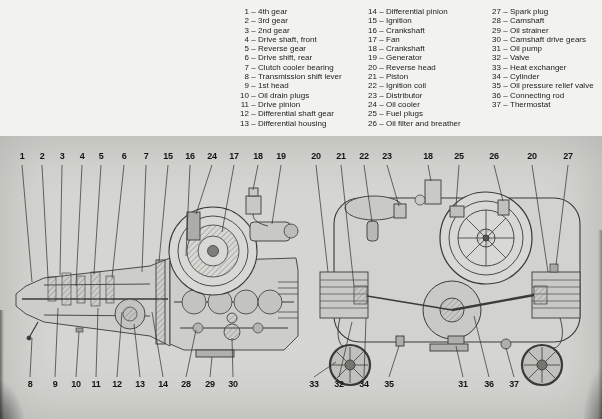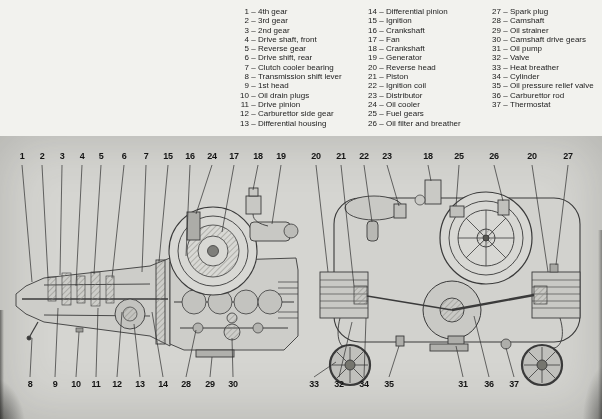--- a/index.html
+++ b/index.html
@@ -97,21 +97,21 @@
         <span class="llab">Oil drain plugs</span>
       </div>
     <div class="lrow">
         <span class="lnum">11</span>
         <span class="ldash"></span>
         <span class="llab">Drive pinion</span>
       </div>
     <div class="lrow">
         <span class="lnum">12</span>
         <span class="ldash"></span>
-        <span class="llab">Carburettor side gear</span>
+        <span class="llab">Differential shaft gear</span>
       </div>
     <div class="lrow">
         <span class="lnum">13</span>
         <span class="ldash"></span>
         <span class="llab">Differential housing</span>
       </div>
   </div>
 
   <div class="legend-col lcol-1">
     <div class="lrow">
@@ -165,21 +165,21 @@
         <span class="llab">Distributor</span>
       </div>
     <div class="lrow">
         <span class="lnum">24</span>
         <span class="ldash"></span>
         <span class="llab">Oil cooler</span>
       </div>
     <div class="lrow">
         <span class="lnum">25</span>
         <span class="ldash"></span>
-        <span class="llab">Fuel gears</span>
+        <span class="llab">Fuel plugs</span>
       </div>
     <div class="lrow">
         <span class="lnum">26</span>
         <span class="ldash"></span>
         <span class="llab">Oil filter and breather</span>
       </div>
   </div>
 
   <div class="legend-col lcol-2">
     <div class="lrow">
@@ -208,36 +208,36 @@
         <span class="llab">Oil pump</span>
       </div>
     <div class="lrow">
         <span class="lnum">32</span>
         <span class="ldash"></span>
         <span class="llab">Valve</span>
       </div>
     <div class="lrow">
         <span class="lnum">33</span>
         <span class="ldash"></span>
-        <span class="llab">Heat breather</span>
+        <span class="llab">Heat exchanger</span>
       </div>
     <div class="lrow">
         <span class="lnum">34</span>
         <span class="ldash"></span>
         <span class="llab">Cylinder</span>
       </div>
     <div class="lrow">
         <span class="lnum">35</span>
         <span class="ldash"></span>
         <span class="llab">Oil pressure relief valve</span>
       </div>
     <div class="lrow">
         <span class="lnum">36</span>
         <span class="ldash"></span>
-        <span class="llab">Carburettor rod</span>
+        <span class="llab">Connecting rod</span>
       </div>
     <div class="lrow">
         <span class="lnum">37</span>
         <span class="ldash"></span>
         <span class="llab">Thermostat</span>
       </div>
   </div>
 
   <svg class="drawing" width="602" height="419" viewBox="0 0 602 419">
     <defs>

